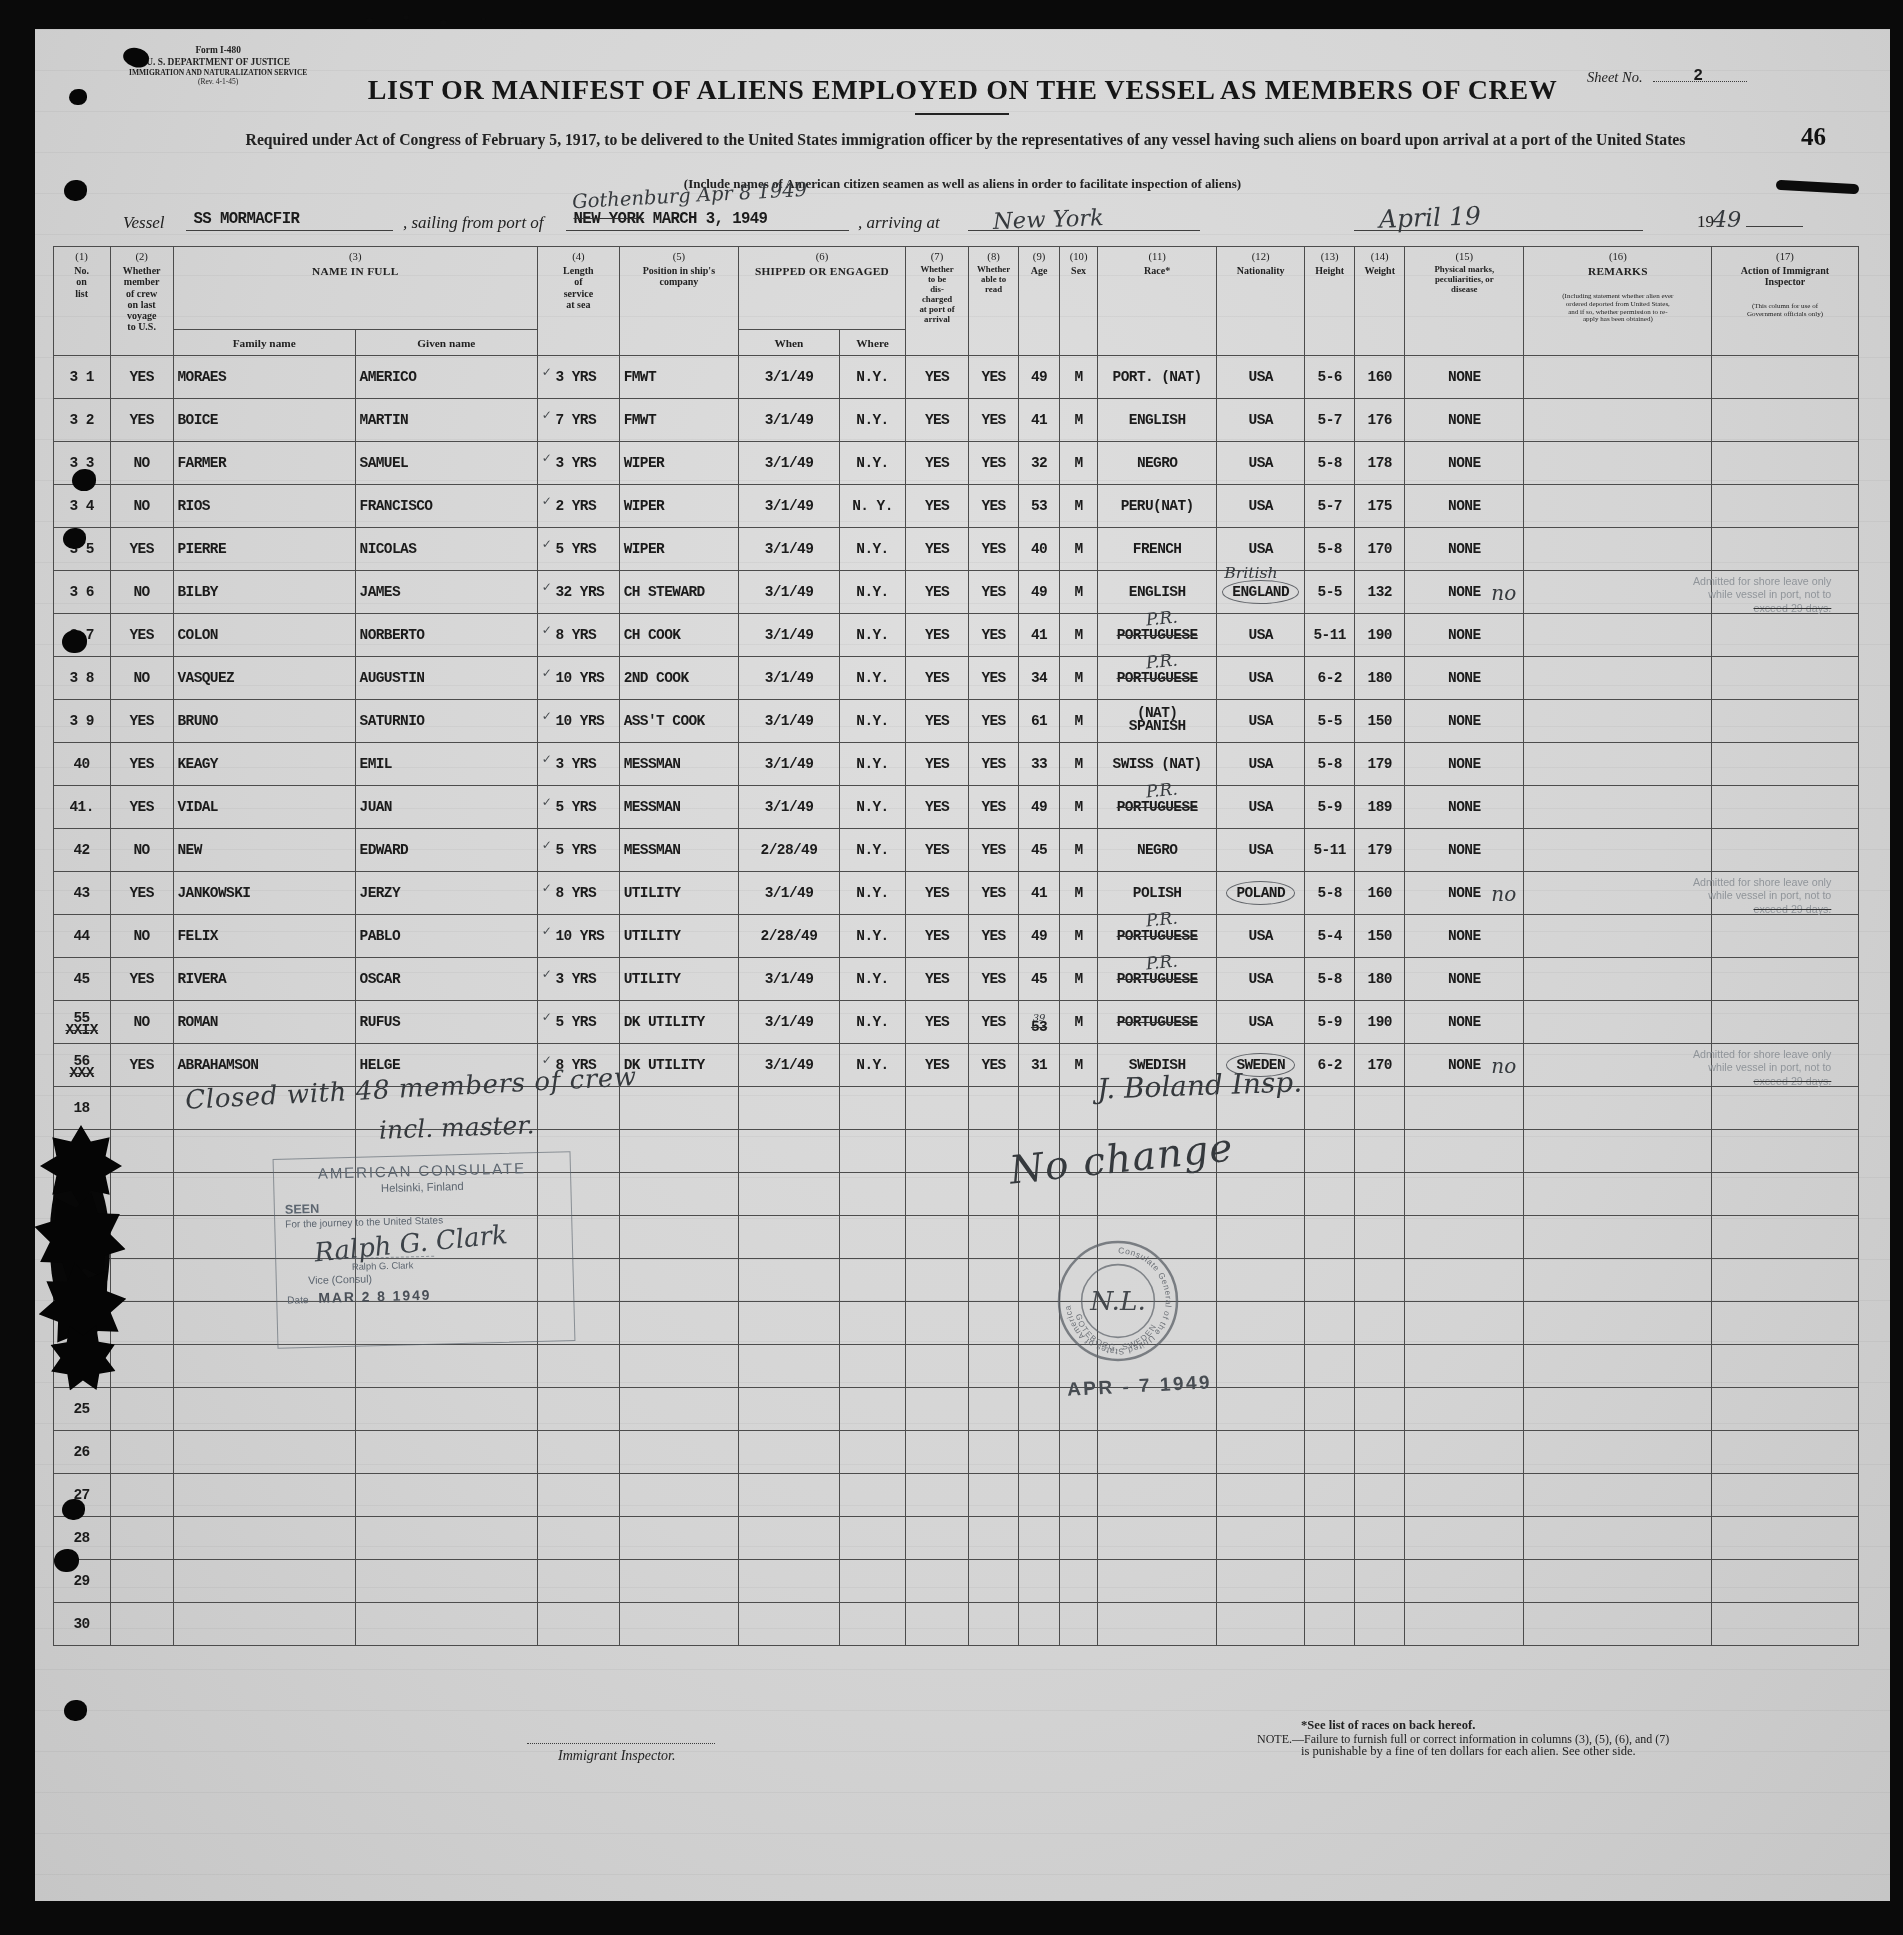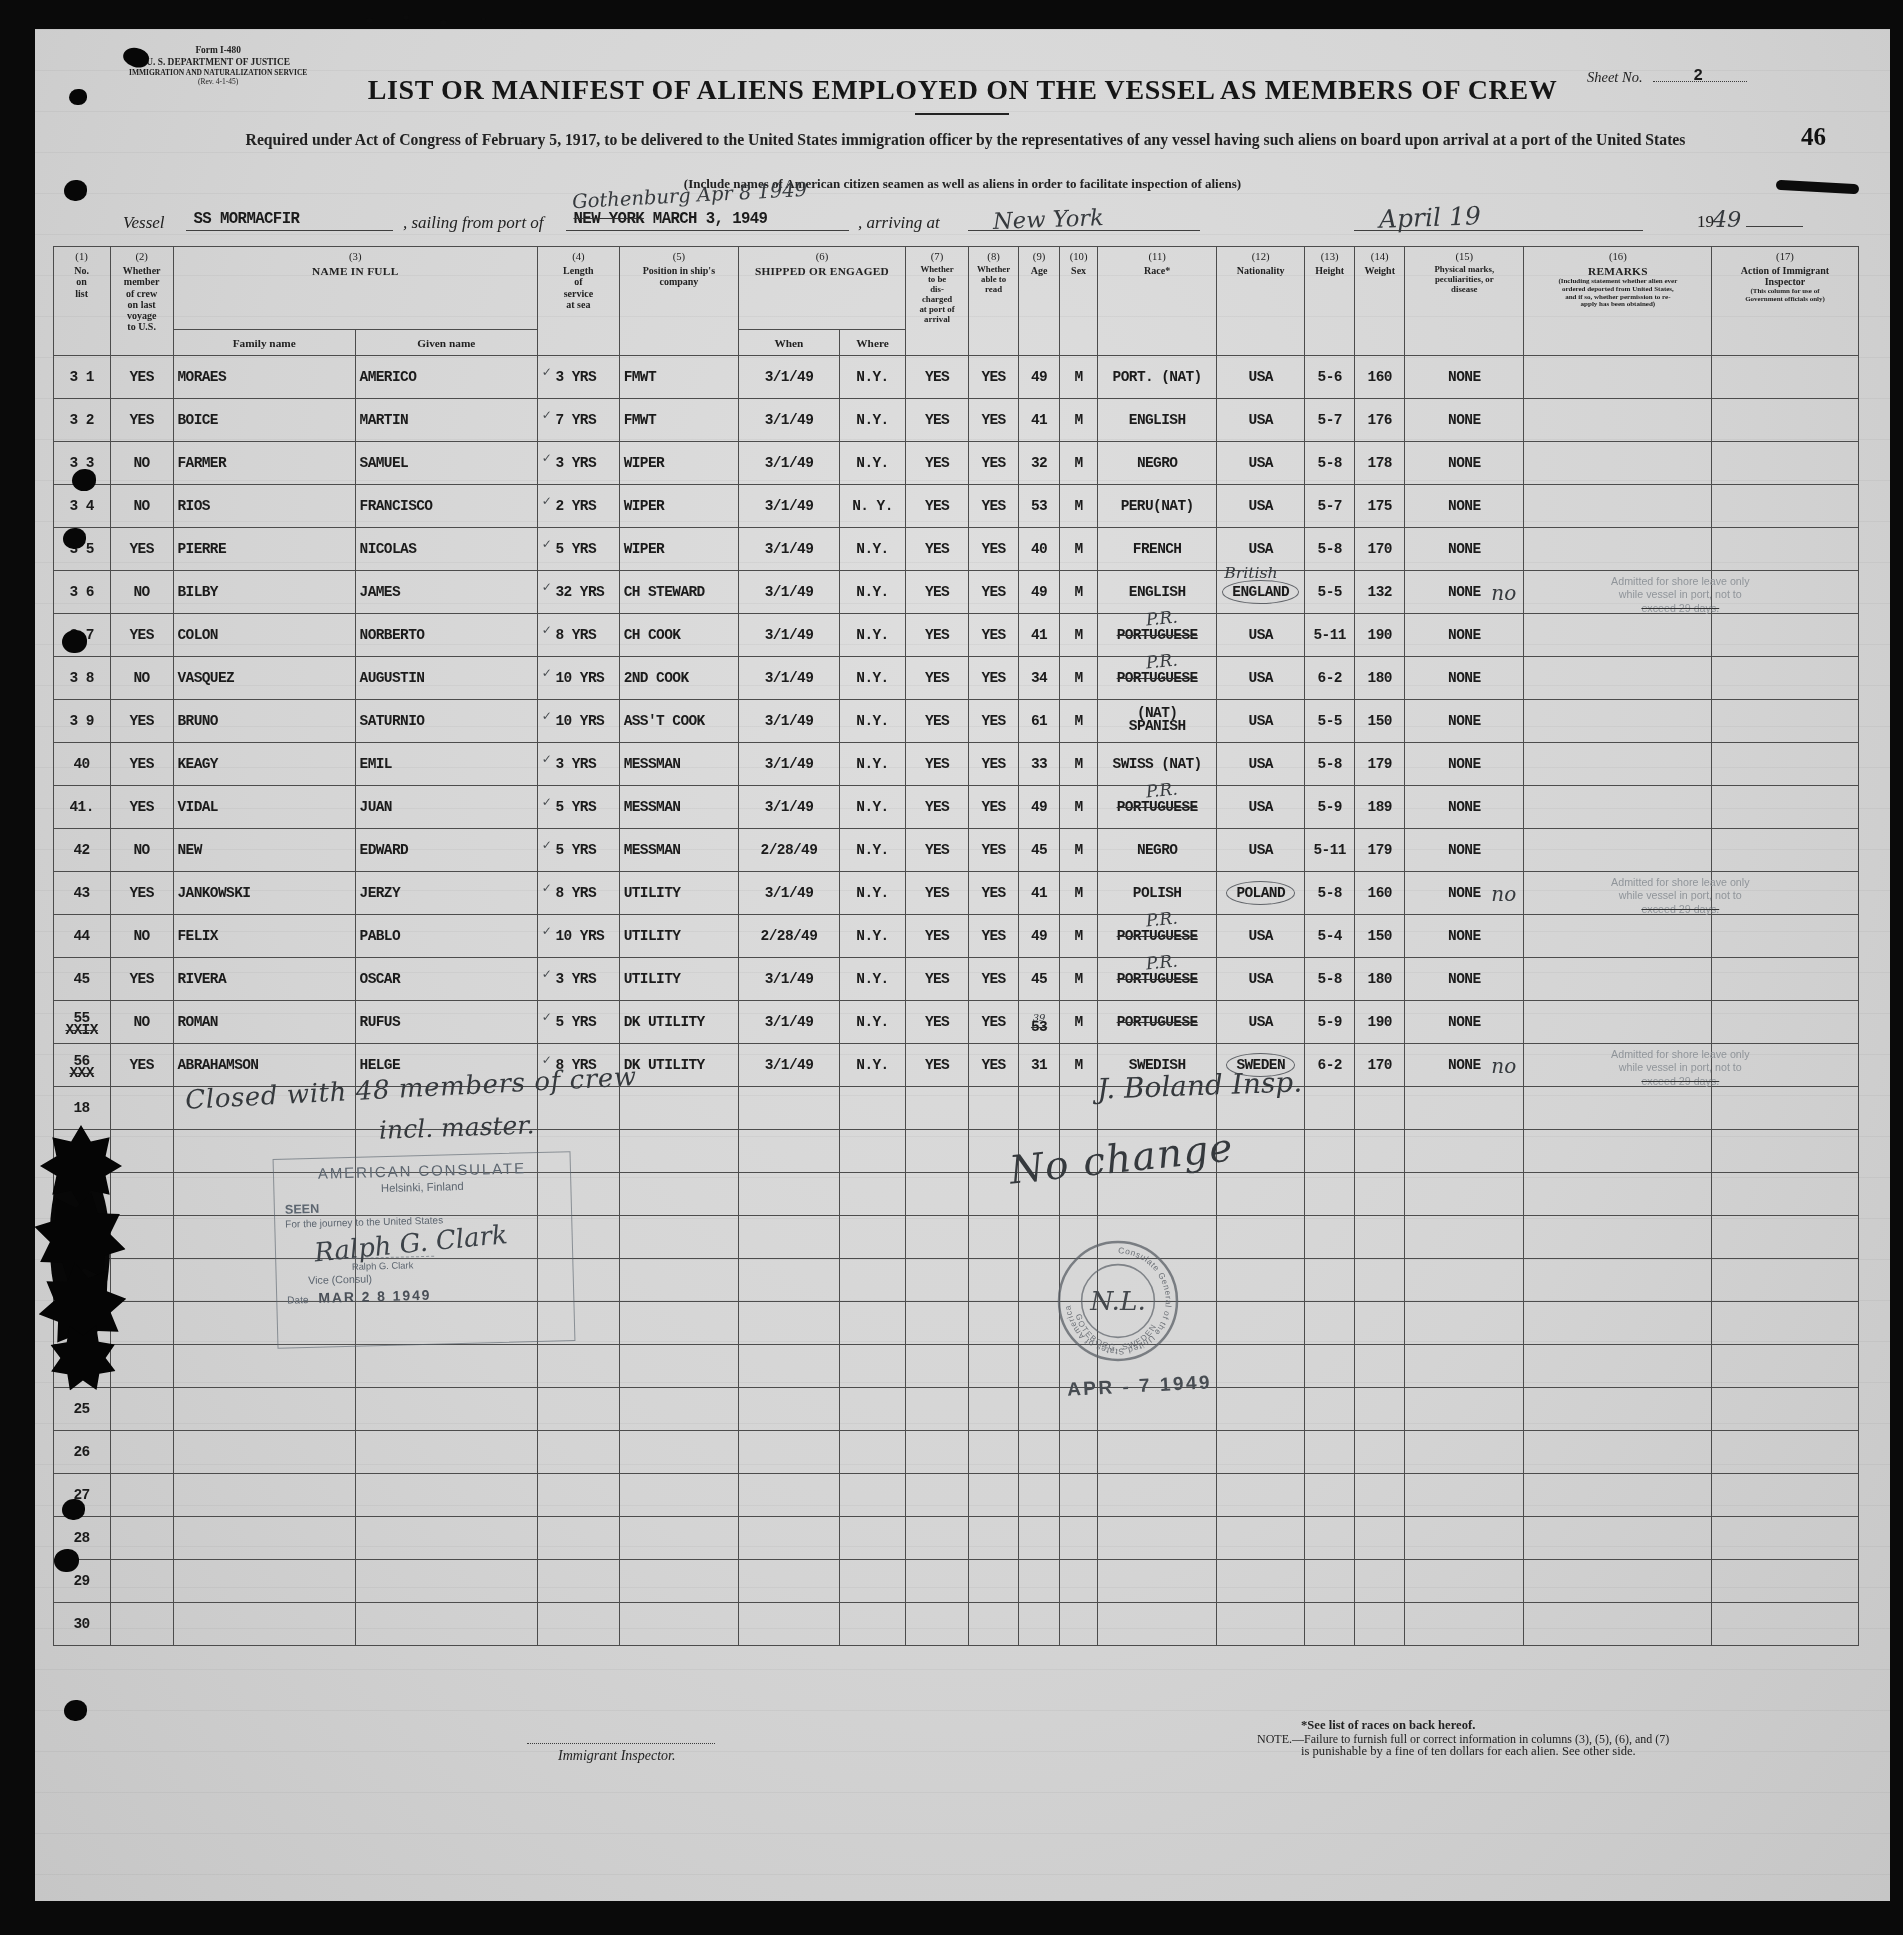--- a/index.html
+++ b/index.html
@@ -41,33 +41,33 @@
 
   
   table.manifest{position:absolute;left:17.6px;top:217px;width:1806px;border-collapse:collapse;table-layout:fixed}
   .manifest th,.manifest td{border:1.3px solid #4c4c4c}
   .manifest thead th{vertical-align:top;text-align:center;padding:2.5px 1.9px 1.3px;font-weight:400}
   .manifest thead tr.h1 th{height:83px}
   .manifest thead tr.h2 th{height:26px;vertical-align:middle;font-weight:700;font-size:11.3px}
   .cnum{font-size:10.7px;margin-bottom:3.8px}
   .clab{font-size:10px;font-weight:700;white-space:pre-line;line-height:1.12}
   .clab.big{font-size:11.3px;letter-spacing:0.3px}
-  .cnote{font-size:7px;white-space:pre-line;line-height:1.12;margin-top:0;font-weight:700}
+  .cnote{font-size:7px;white-space:pre-line;line-height:1.12;margin-top:15px;font-weight:400}
   .manifest tbody td{height:43px;vertical-align:middle;position:relative;padding:0 3.8px;overflow:visible}
   .manifest tbody .typed{font-size:14.5px}
   .tc{text-align:center}.tl{text-align:left}
   .n2{display:block;font-size:12px;line-height:8.8px}
   .check{font-family:"DejaVu Sans",sans-serif;font-style:normal;font-size:12px;color:#474b4f;margin-right:3.8px;position:relative;top:-5px}
   .race-hand{position:absolute;left:50%;top:-3.8px;transform:translateX(-35%) rotate(-6deg);font-size:17px;line-height:1;z-index:4}
   .nat-hand{position:absolute;left:8%;top:-6.3px;font-size:15.7px;line-height:1;z-index:4}
   .blk{display:block;font-size:12.6px;line-height:10px}
   .circled{display:inline-block;position:relative;padding:0 3.8px}
   .circled::before{content:"";position:absolute;inset:-3.8px -6.3px;border:1.9px solid rgba(58,62,68,.75);border-radius:50%}
   .remarks-cell{overflow:visible}
-  .stamp-faint{position:absolute;left:5px;top:3.8px;width:302px;color:#90959a;font-family:"Liberation Sans",sans-serif;font-size:10.7px;line-height:1.25;z-index:3;text-align:center}
+  .stamp-faint{position:absolute;left:5px;top:3.8px;width:302px;color:#90959a;font-family:"Liberation Sans",sans-serif;font-size:10.7px;line-height:1.25;z-index:3;text-align:right}
   .st-line{display:block;white-space:nowrap}
   .remark-no{position:absolute;left:-33px;top:10px;font-size:20px;z-index:4}
   .handnum{font-family:"DejaVu Serif",serif;font-style:italic;font-weight:400;color:#2f3337}
 
   
   .ov{position:absolute;z-index:6}
   .closed1{left:150px;top:1044px;font-size:26px;transform:rotate(-3deg);letter-spacing:0.6px}
   .closed2{left:344px;top:1084px;font-size:25px;transform:rotate(-2deg)}
   .boland{left:1062px;top:1040px;font-size:28px;transform:rotate(-2deg)}
   .nochange{left:974px;top:1107px;font-size:39px;transform:rotate(-6deg);letter-spacing:1.3px}

